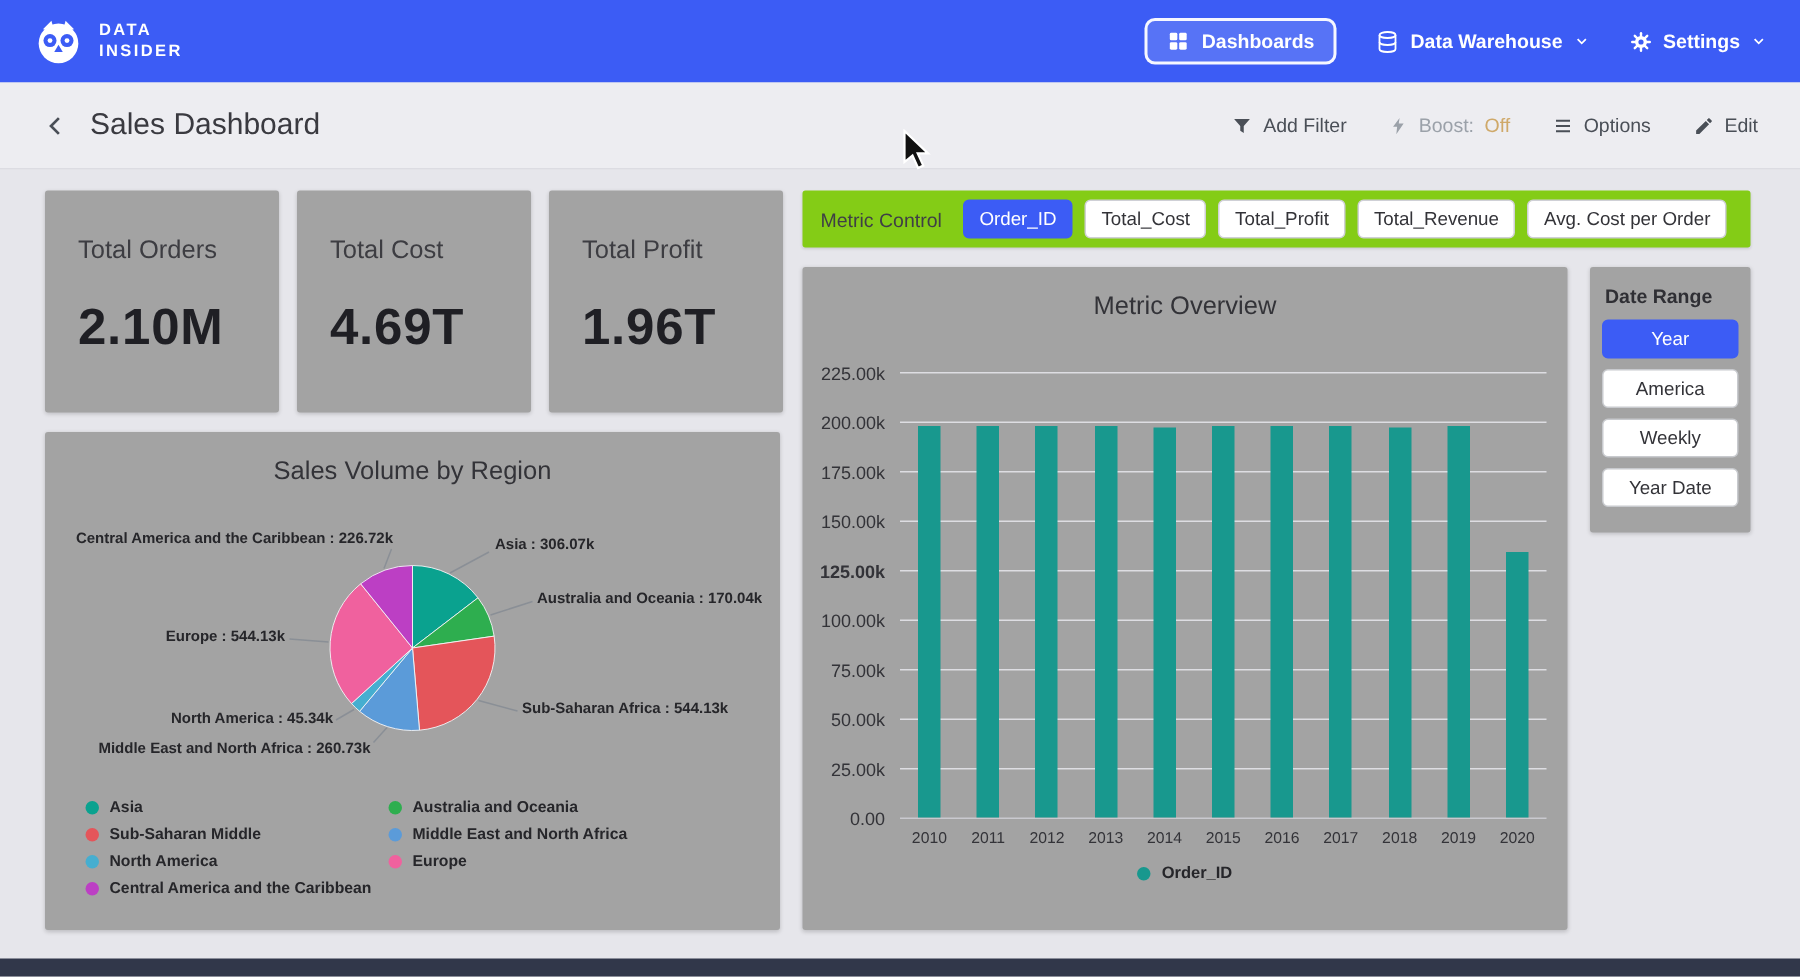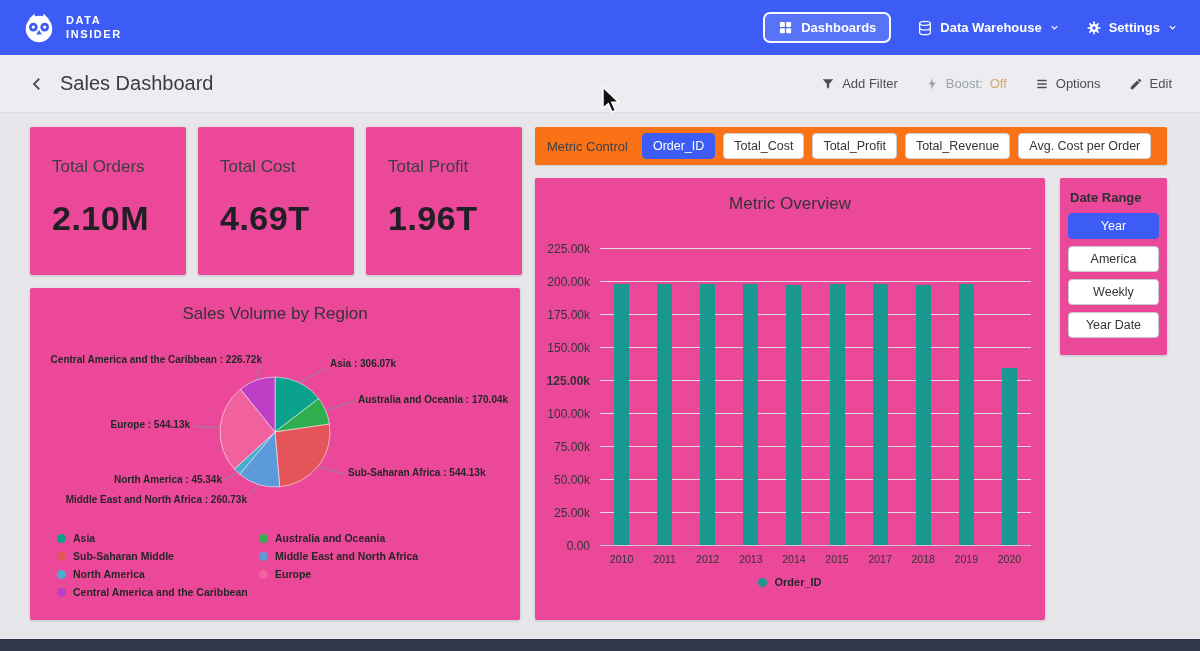--- a/index.html
+++ b/index.html
@@ -31,36 +31,36 @@
     display:flex;align-items:center;padding:0 28px;box-sizing:border-box;
     border-bottom:1px solid #dcdce2;
   }
   .back-btn{display:flex;align-items:center;cursor:pointer;margin-right:14px;}
   .page-title{font-size:20px;font-weight:500;color:#3a3a40;margin:0;}
   .head-actions{margin-left:auto;display:flex;align-items:center;gap:28px;}
   .head-action{display:flex;align-items:center;gap:7px;font-size:13px;color:#4a4f57;font-weight:500;cursor:pointer;}
   .boost-label{color:#9ba1a9;}
   .boost-state{color:#cfa96a;}
   
-  .card{position:absolute;background:#ec4899;box-shadow:0 1px 3px rgba(0,0,0,0.18);border-radius:2px;}
+  .card{position:absolute;background:#a3a3a3;box-shadow:0 1px 3px rgba(0,0,0,0.18);border-radius:2px;}
   .kpi{width:156px;height:148px;top:127px;box-sizing:border-box;padding:30px 0 0 22px;}
   .kpi-label{font-size:17px;color:#3d3d42;font-weight:500;}
   .kpi-value{font-size:34px;color:#1f1f24;font-weight:700;margin-top:22px;letter-spacing:0.5px;}
   
   .pie-card{left:30px;top:288px;width:490px;height:332px;}
   .card-title{font-size:17px;color:#333338;text-align:center;padding-top:16px;font-weight:500;}
   .pie-svg{position:absolute;left:187px;top:86px;}
   .pie-lines{position:absolute;left:0;top:0;width:490px;height:332px;pointer-events:none;}
   .callout{position:absolute;font-size:10px;font-weight:700;color:#26262a;white-space:nowrap;}
   .pie-legend-col{position:absolute;top:244px;display:flex;flex-direction:column;gap:6px;}
   .leg-item{display:flex;align-items:center;gap:7px;font-size:10.5px;font-weight:700;color:#26262a;}
   .leg-dot{width:9px;height:9px;border-radius:50%;display:inline-block;flex:none;}
   
   .metric-bar{
-    position:absolute;left:535px;top:127px;width:632px;height:38px;background:#f97316;
+    position:absolute;left:535px;top:127px;width:632px;height:38px;background:#84cc16;
     box-shadow:0 1px 2px rgba(0,0,0,0.12);display:flex;align-items:center;gap:8px;
     padding:0 12px;box-sizing:border-box;border-radius:2px;
   }
   .metric-label{font-size:13px;color:#3f3f46;margin-right:6px;}
   .mc-btn{
     font-family:inherit;font-size:12.5px;color:#333338;background:#fff;
     border:1px solid #cfd0d6;border-radius:4px;padding:5px 10px;cursor:pointer;white-space:nowrap;
   }
   .mc-btn.sel{background:#3c5cf5;border-color:#3c5cf5;color:#fff;}
   
@@ -300,20 +300,24 @@
         </div>
         <div class="bar-col">
           <div class="bar" style="height: 260px; background: rgb(24, 152, 142);"></div>
           <div class="xtick">2014</div>
         </div>
         <div class="bar-col">
           <div class="bar" style="height: 260.7px; background: rgb(24, 152, 142);"></div>
           <div class="xtick">2015</div>
         </div>
         <div class="bar-col">
+          <div class="bar" style="height: 261.4px; background: rgb(24, 152, 142);"></div>
+          <div class="xtick">2016</div>
+        </div>
+        <div class="bar-col">
           <div class="bar" style="height: 260.7px; background: rgb(24, 152, 142);"></div>
           <div class="xtick">2017</div>
         </div>
         <div class="bar-col">
           <div class="bar" style="height: 260px; background: rgb(24, 152, 142);"></div>
           <div class="xtick">2018</div>
         </div>
         <div class="bar-col">
           <div class="bar" style="height: 260.7px; background: rgb(24, 152, 142);"></div>
           <div class="xtick">2019</div>

